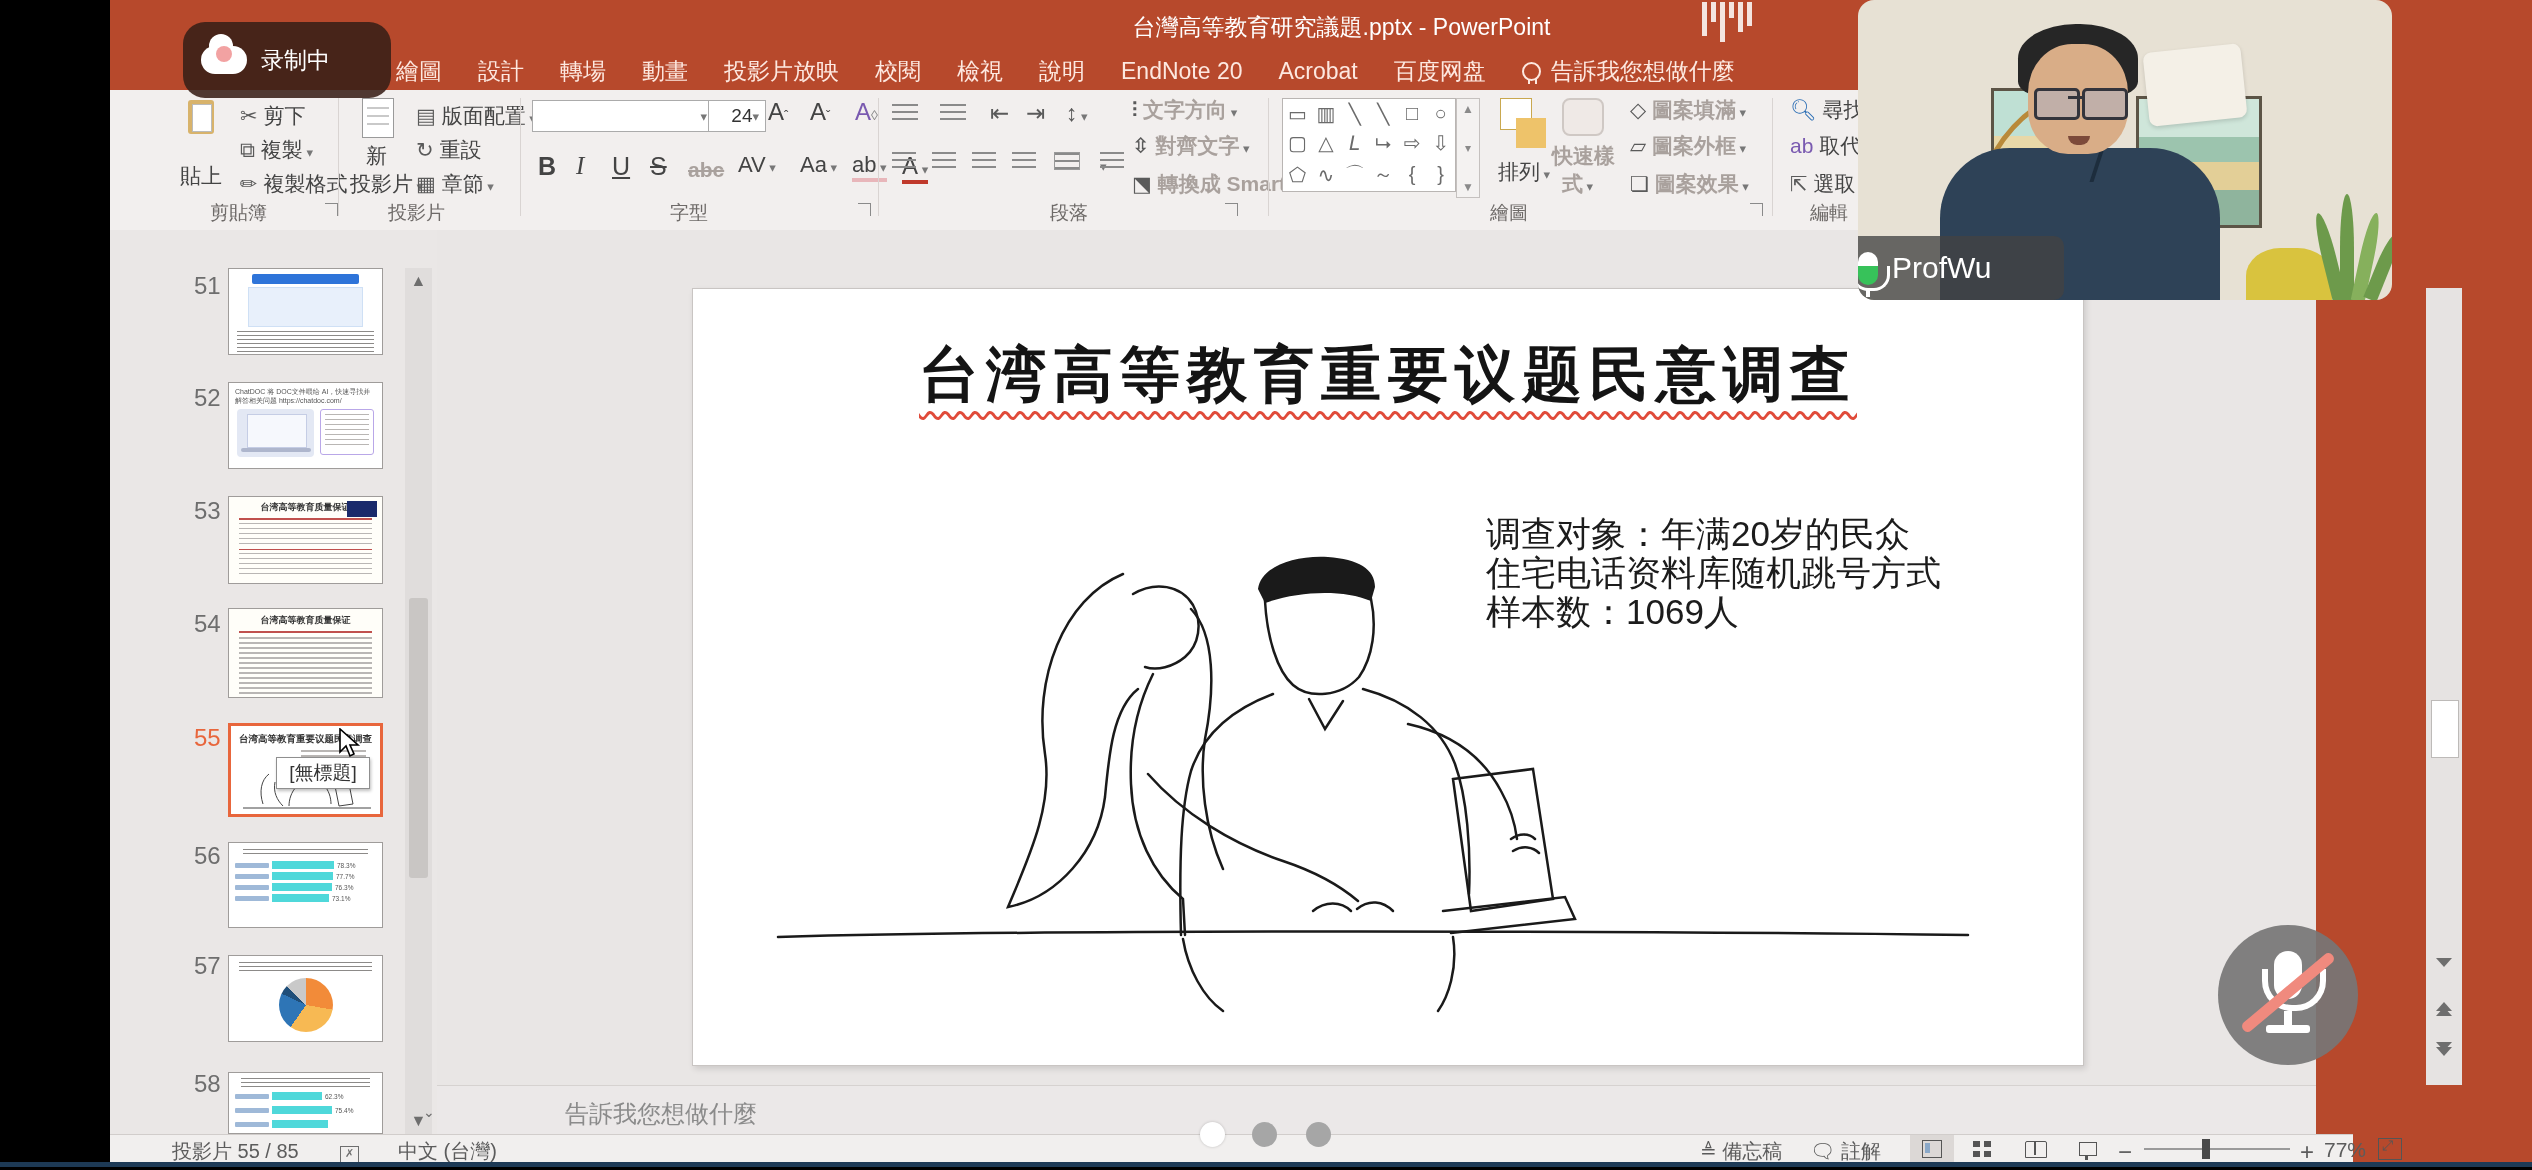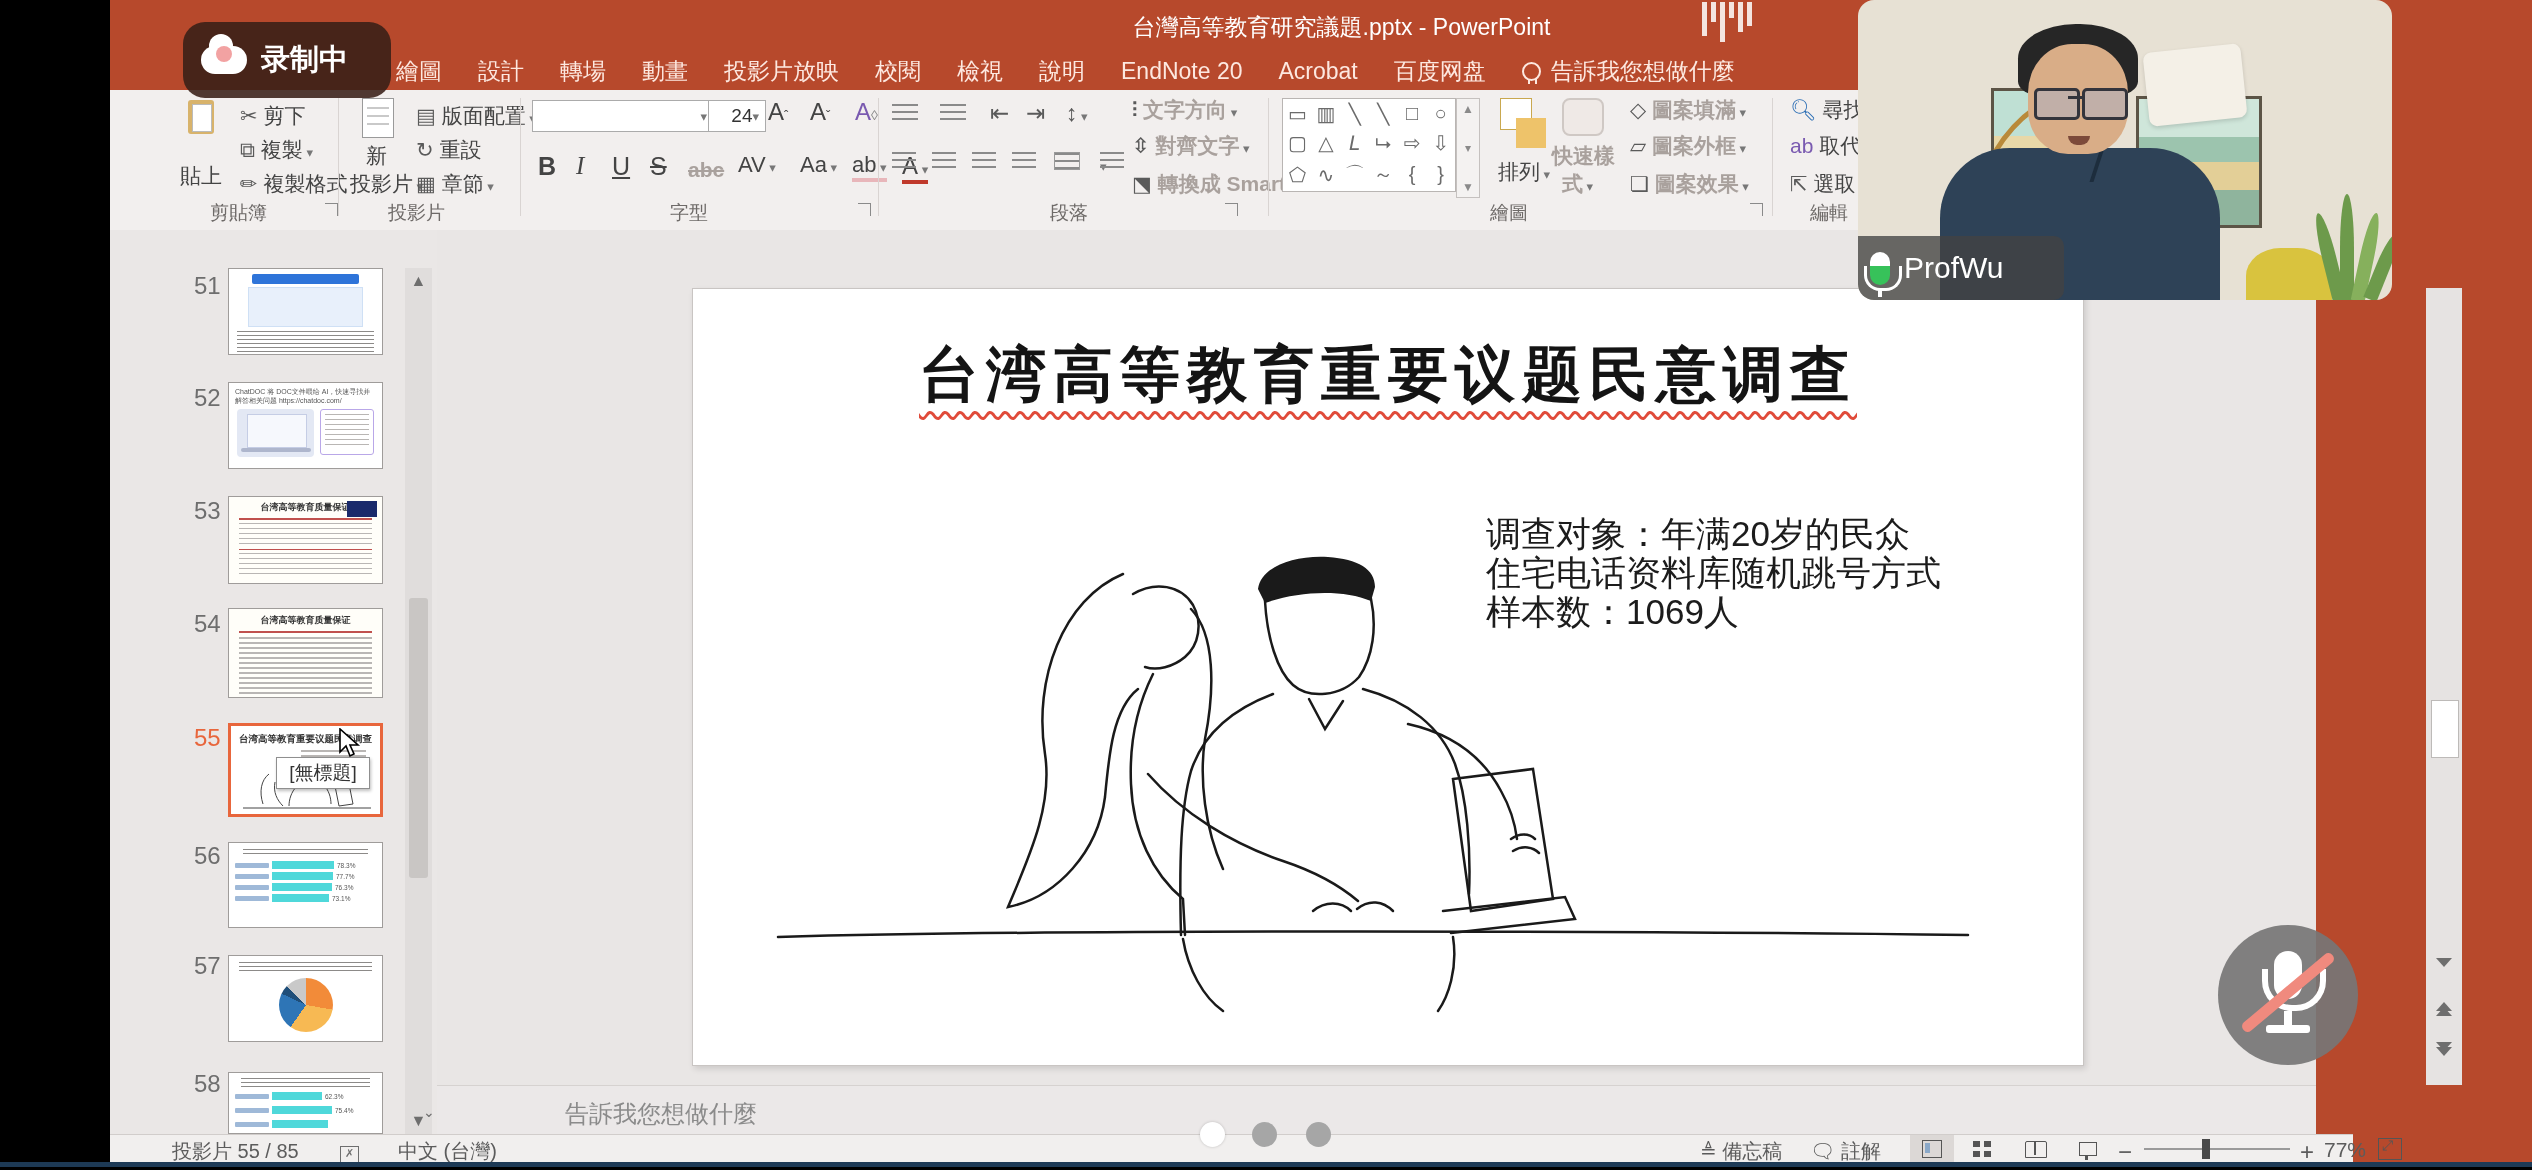--- a/index.html
+++ b/index.html
@@ -105,39 +105,39 @@
   .chev{width:0;height:0;border-left:8px solid transparent;border-right:8px solid transparent;margin:2px auto;}
   .chev.down{border-top:9px solid #6e6e6e;}
   .chev.up{border-bottom:9px solid #6e6e6e;}
   .vbtns{position:absolute;left:0;width:36px;}
 
   
   .record{left:183px;top:22px;width:208px;height:76px;border-radius:22px;background:rgba(56,31,23,.88);display:flex;align-items:center;gap:14px;padding-left:18px;box-sizing:border-box;z-index:30;}
   .cloud{width:46px;height:28px;background:#fff;border-radius:16px;position:relative;}
   .cloud:before{content:"";position:absolute;left:8px;top:-12px;width:24px;height:24px;background:#fff;border-radius:50%;}
   .cloud:after{content:"";position:absolute;left:15px;top:0px;width:16px;height:16px;background:#f2a2a2;border-radius:50%;}
-  .rec-label{color:#fff;font-size:29px;font-weight:bold;}
+  .rec-label{color:#fff;font-size:23px;font-weight:normal;}
 
   
   .webcam{left:1858px;top:0;width:534px;height:300px;border-radius:16px;background:#e7e1d4;overflow:hidden;z-index:40;}
   .lampshade{position:absolute;left:288px;top:48px;width:98px;height:74px;background:#f4f0e7;border-radius:8px;box-shadow:0 2px 4px rgba(0,0,0,.15);transform:rotate(-6deg);}
   .painting{position:absolute;border:3px solid #5c5446;}
   .p1{left:418px;top:88px;width:104px;height:128px;background:linear-gradient(180deg,#bfe0d4 0 35%,#e8d8a8 35% 55%,#7fae9a 55% 70%,#d8c089 70%);transform:translateX(-285px);}
   .p2{left:418px;top:96px;width:120px;height:126px;background:linear-gradient(180deg,#cfe6da 0 30%,#9cc4ae 30% 50%,#e3cf97 50% 72%,#8fb49d 72%);transform:translateX(-140px);}
   .plant{position:absolute;left:462px;top:192px;width:80px;height:110px;}
   .leaf{position:absolute;bottom:0;width:14px;height:90px;background:#6d9a4b;border-radius:50% 50% 0 0;}
   .pillow{position:absolute;left:388px;top:248px;width:86px;height:70px;background:#d9c33e;border-radius:40% 40% 10% 10%;}
   .hair{position:absolute;left:160px;top:24px;width:120px;height:72px;background:#262626;border-radius:48% 48% 20% 20%;}
   .face{position:absolute;left:170px;top:44px;width:100px;height:110px;background:#d9ad87;border-radius:44% 44% 40% 40%;}
   .glass{position:absolute;top:44px;width:40px;height:26px;border:3px solid #33343c;border-radius:5px;background:rgba(150,180,230,.35);}
   .gbridge{position:absolute;left:40px;top:52px;width:14px;height:3px;background:#33343c;}
   .mouth{position:absolute;left:40px;top:92px;width:22px;height:9px;background:#7c4a3a;border-radius:0 0 10px 10px;}
   .body-shirt{position:absolute;left:82px;top:148px;width:280px;height:152px;background:#2e4257;border-radius:70px 70px 0 0;}
   .collar{position:absolute;left:125px;top:0;width:30px;height:34px;border-right:4px solid #1d2d3d;transform:skewX(-18deg);}
-  .nametag{position:absolute;left:0;top:236px;width:206px;height:64px;background:rgba(66,66,66,.78);border-radius:0 10px 10px 0;display:flex;align-items:center;gap:14px;padding-left:12px;box-sizing:border-box;}
+  .nametag{position:absolute;left:0;top:236px;width:206px;height:64px;background:rgba(66,66,66,.78);border-radius:0 10px 10px 0;display:flex;align-items:center;gap:14px;padding-left:0;box-sizing:border-box;}
   .tagmic{width:20px;height:33px;border-radius:10px;background:linear-gradient(180deg,#fff 42%,#37c25a 42%);position:relative;}
   .tagmic:after{content:"";position:absolute;left:-6px;top:14px;width:32px;height:22px;border:3px solid #fff;border-top:none;border-radius:0 0 16px 16px;}
   .tagmic:before{content:"";position:absolute;left:8px;top:36px;width:4px;height:9px;background:#fff;}
   .tagname{color:#fff;font-size:30px;}
 
   
   .micbtn{left:2218px;top:925px;width:140px;height:140px;border-radius:50%;background:rgba(118,118,118,.92);z-index:45;}
   .micbody{position:absolute;left:56px;top:26px;width:28px;height:48px;background:#fff;border-radius:14px;}
   .micarc{position:absolute;left:44px;top:44px;width:52px;height:36px;border:6px solid #fff;border-top:none;border-radius:0 0 30px 30px;}
   .micstem{position:absolute;left:66px;top:86px;width:8px;height:14px;background:#fff;}

